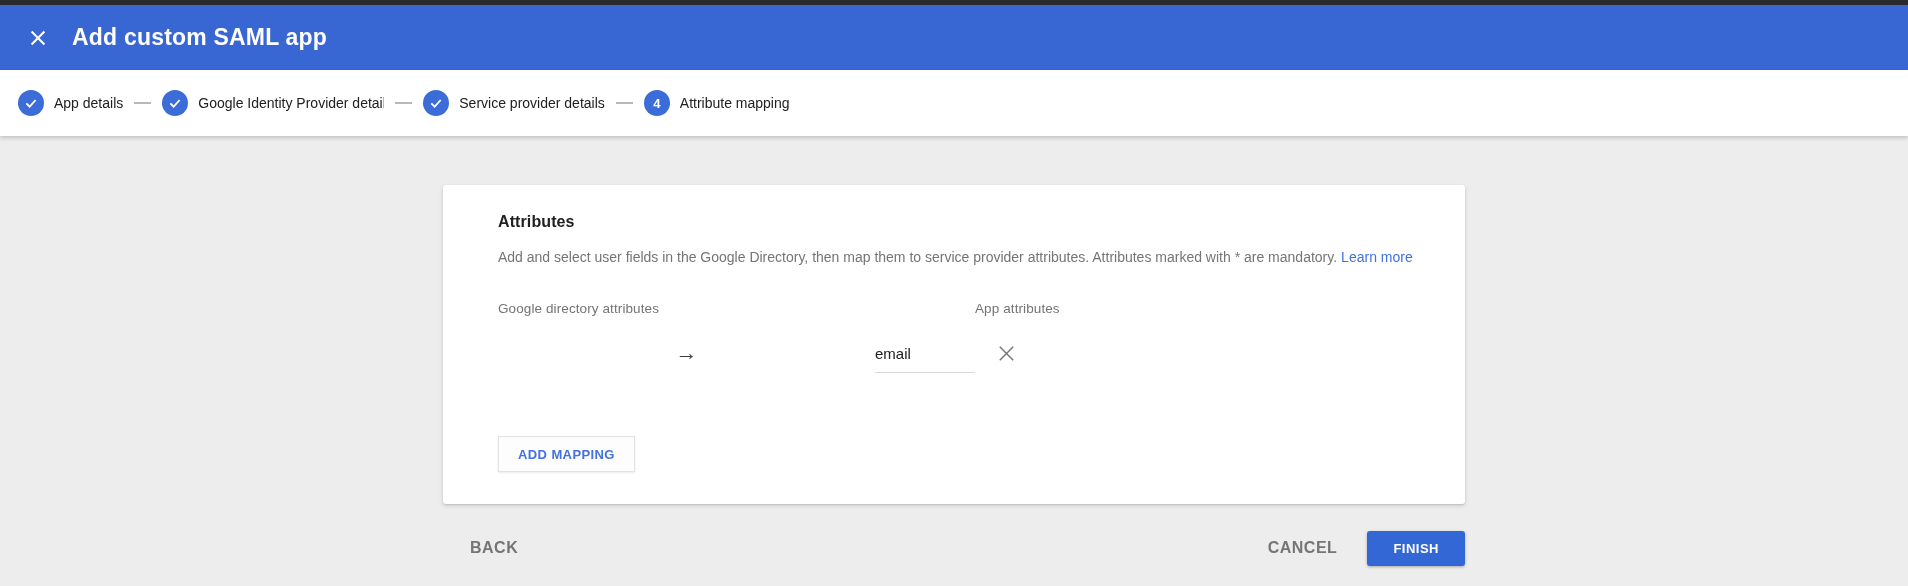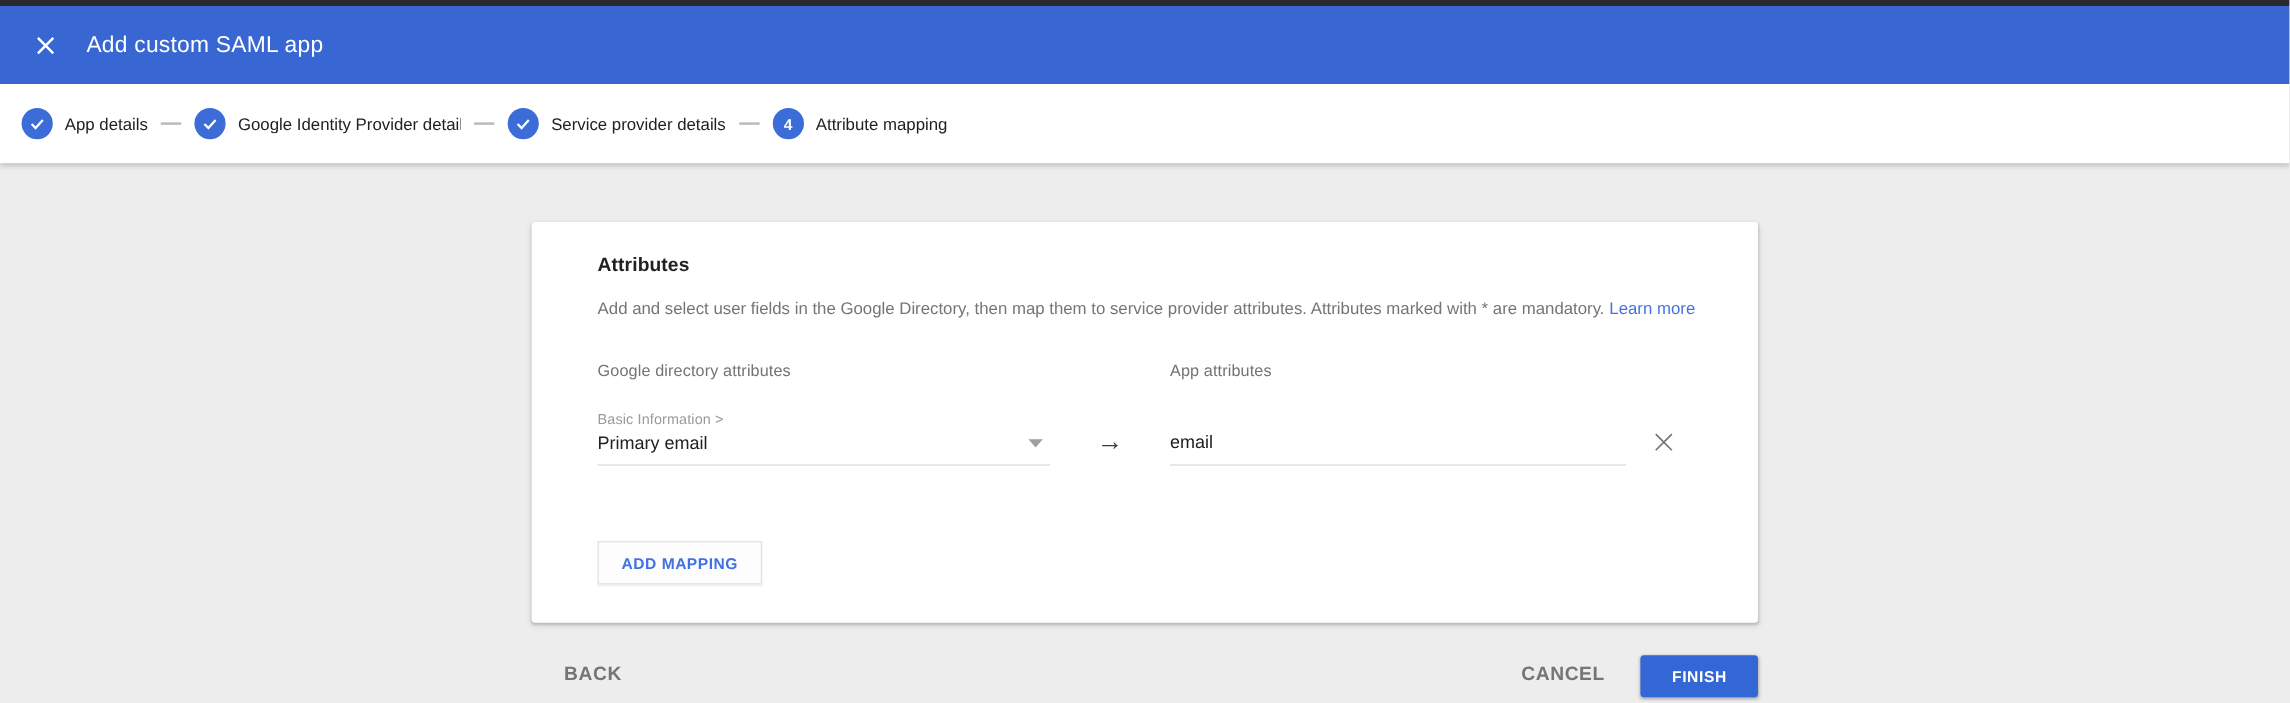--- a/index.html
+++ b/index.html
@@ -21,21 +21,21 @@
   
   .appbar{
     height:65px;background:var(--header_blue);
     display:flex;align-items:center;padding:0 20px;
   }
   .close-btn{
     width:36px;height:36px;border:none;background:transparent;cursor:pointer;
     display:flex;align-items:center;justify-content:center;flex:0 0 auto;
   }
   .appbar-title{
-    color:#fff;font-size:19px;font-weight:400;margin-left:16px;letter-spacing:.2px;
+    color:#fff;font-size:23px;font-weight:700;margin-left:16px;letter-spacing:.2px;
     white-space:nowrap;
   }
   
   .stepper{
     height:66px;background:#fff;display:flex;align-items:center;
     padding-left:18px;box-shadow:0 2px 4px rgba(0,0,0,.18);
     position:relative;z-index:2;
   }
   .step{display:flex;align-items:center}
   .step-circle{
@@ -173,27 +173,20 @@
   <section class="card">
     <h2 class="card-heading">Attributes</h2>
     <p class="card-desc"><span>Add and select user fields in the Google Directory, then map them to service provider attributes. Attributes marked with * are mandatory.</span><a class="learn-more">Learn more</a></p>
 
     <div class="map-grid">
       <div class="col-header hdr-row">Google directory attributes</div>
       <div class="hdr-row"></div>
       <div class="col-header hdr-row">App attributes</div>
       <div class="hdr-row"></div>
 
-      <div class="select-field">
-        <div class="select-category">Basic Information &gt;</div>
-        <div class="select-value-row">
-          <span class="select-value">Primary email</span>
-          <span class="caret"></span>
-        </div>
-      </div>
       <div class="arrow-cell">
         <span class="map-arrow">→</span>
       </div>
       <div class="text-field">
         <input type="text" value="email" style="">
       </div>
       <div class="remove-cell">
         <button class="icon-btn">
           <svg width="23" height="23" viewBox="0 0 24 24">
             <path d="M5 5 L19 19 M19 5 L5 19" stroke="#757575" stroke-width="1.5" fill="none"></path>

